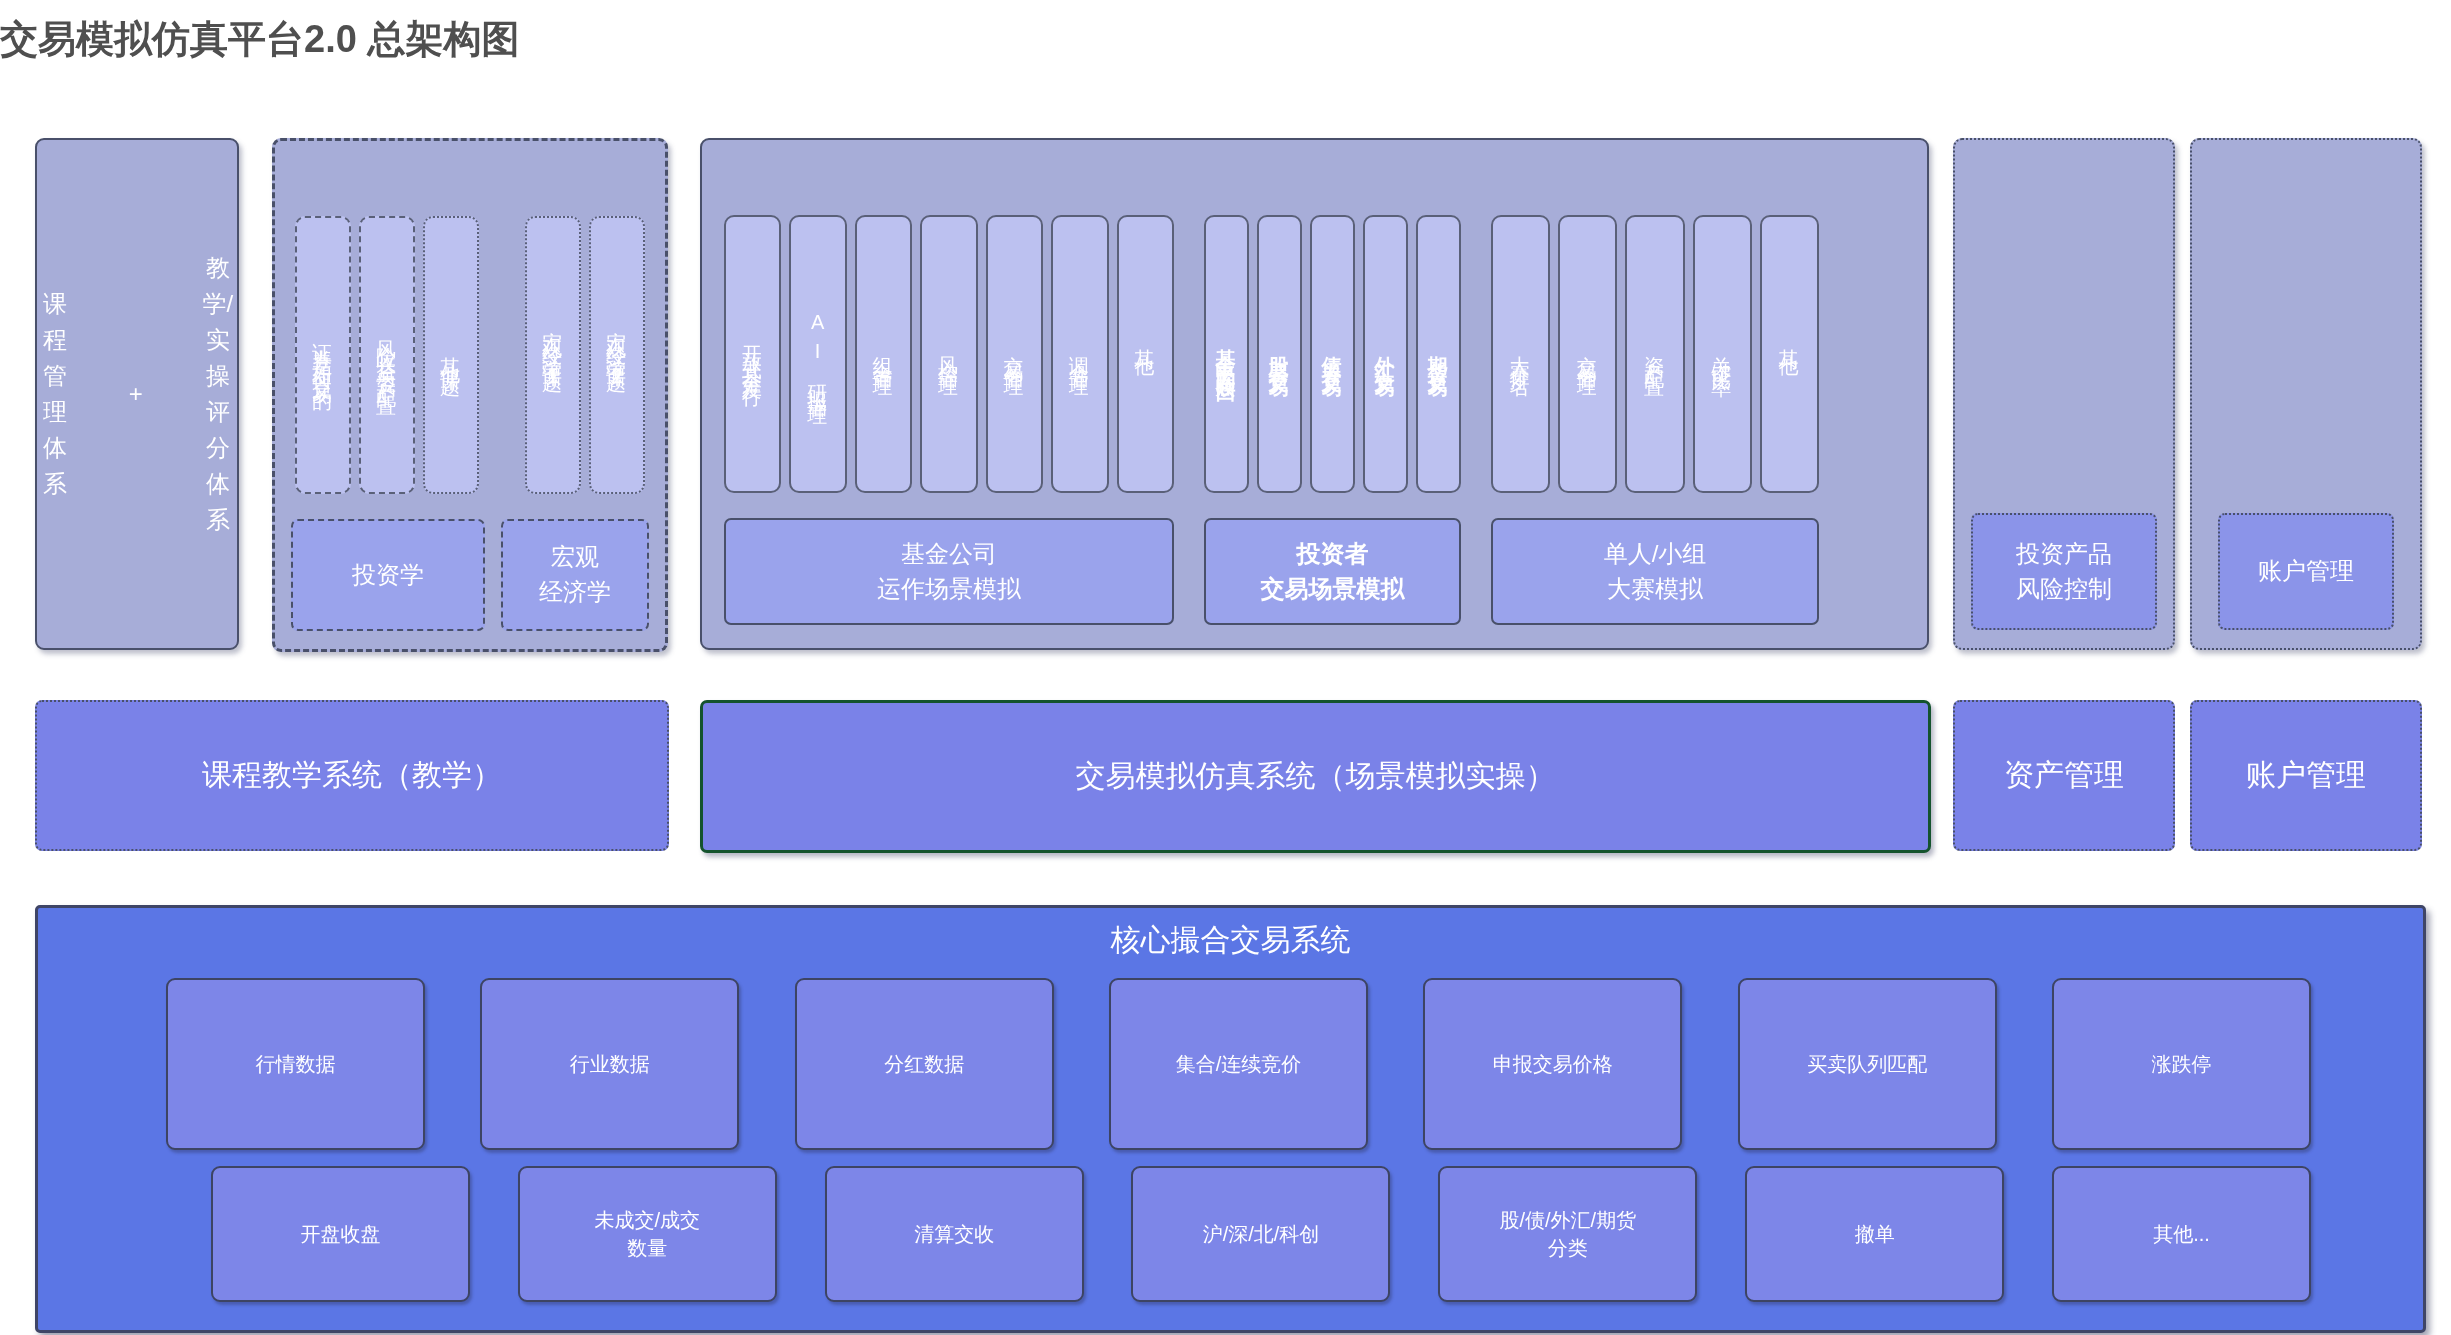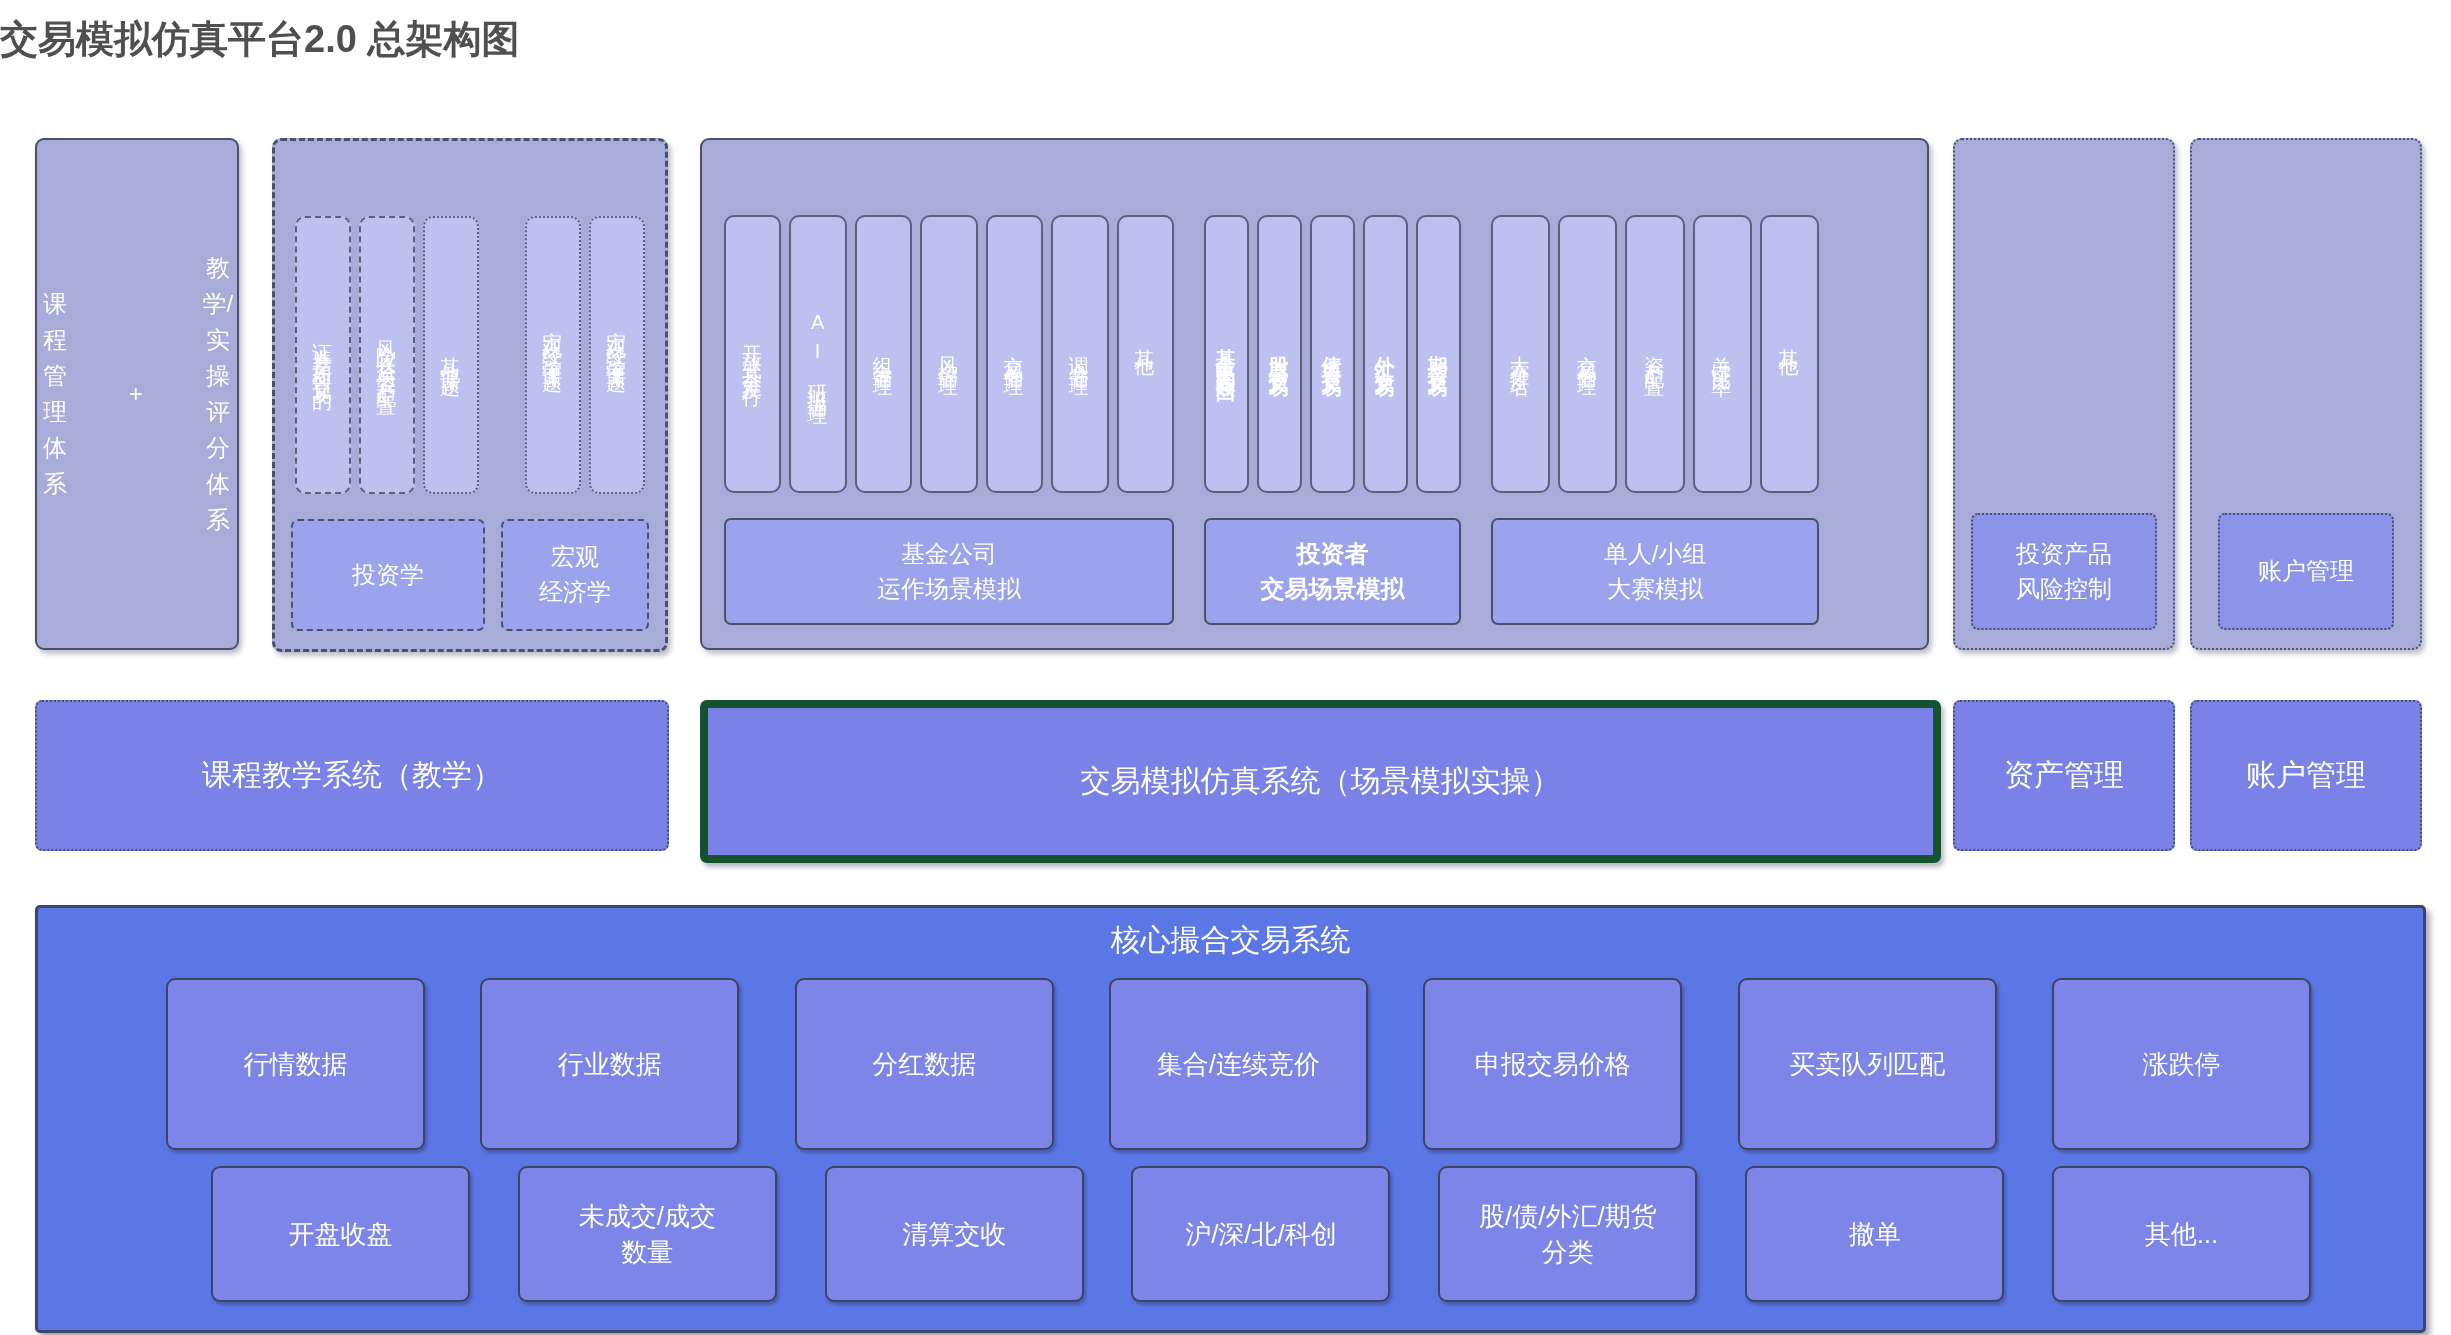--- a/index.html
+++ b/index.html
@@ -48,34 +48,34 @@
   .side-box{position:absolute;bottom:18px;height:113px;background:var(--side_box_fill);
     border:2px dotted var(--border_dark);border-radius:7px;color:#fff;font-size:24px;
     display:flex;align-items:center;justify-content:center;text-align:center;line-height:1.45;}
   .p4 .side-box{left:16px;right:16px;}
   .p5 .side-box{left:26px;right:26px;}
   
   .mid-box{position:absolute;top:700px;height:147px;background:var(--middle_fill);
     border-radius:7px;color:#fff;font-size:30px;display:flex;align-items:center;
     justify-content:center;text-align:center;}
   .mid-box.dotted{border:2px dotted var(--border_dark);}
-  .mid-box.solid{border:8px solid #14532d;box-shadow:3px 4px 5px rgba(70,75,110,.4);}
+  .mid-box.solid{border:3px solid #14532d;box-shadow:3px 4px 5px rgba(70,75,110,.4);}
   .m1{left:35px;width:630px;}
   .m2{left:700px;width:1225px;}
   .m3{left:1953px;width:218px;}
   .m4{left:2190px;width:228px;}
   
   .core{position:absolute;top:905px;left:35px;width:2385px;height:422px;background:var(--core_fill);
     border:3px solid #3f4566;border-radius:5px;box-shadow:4px 5px 6px rgba(50,55,90,.45);}
   .core-title{position:absolute;top:12px;left:0;width:100%;text-align:center;color:#ffffff;font-size:30px;}
   .core-row{position:absolute;left:128px;right:112px;display:flex;justify-content:space-between;}
   .core-row.r1{top:70px;height:172px;}
   .core-row.r2{top:258px;height:136px;padding-left:45px;}
   .core-box{width:255px;background:var(--core_box_fill);border:2px solid #3d4463;border-radius:9px;
-    color:#fff;font-size:26px;display:flex;align-items:center;justify-content:center;
+    color:#fff;font-size:20px;display:flex;align-items:center;justify-content:center;
     text-align:center;line-height:1.4;box-shadow:2px 3px 3px rgba(40,45,80,.35);}
 </style>
 </head>
 <body>
 
 <div id="canvas">
 
   <div class="diagram-title pre">交易模拟仿真平台2.0 总架构图</div>
 
   <div class="panel p1">

